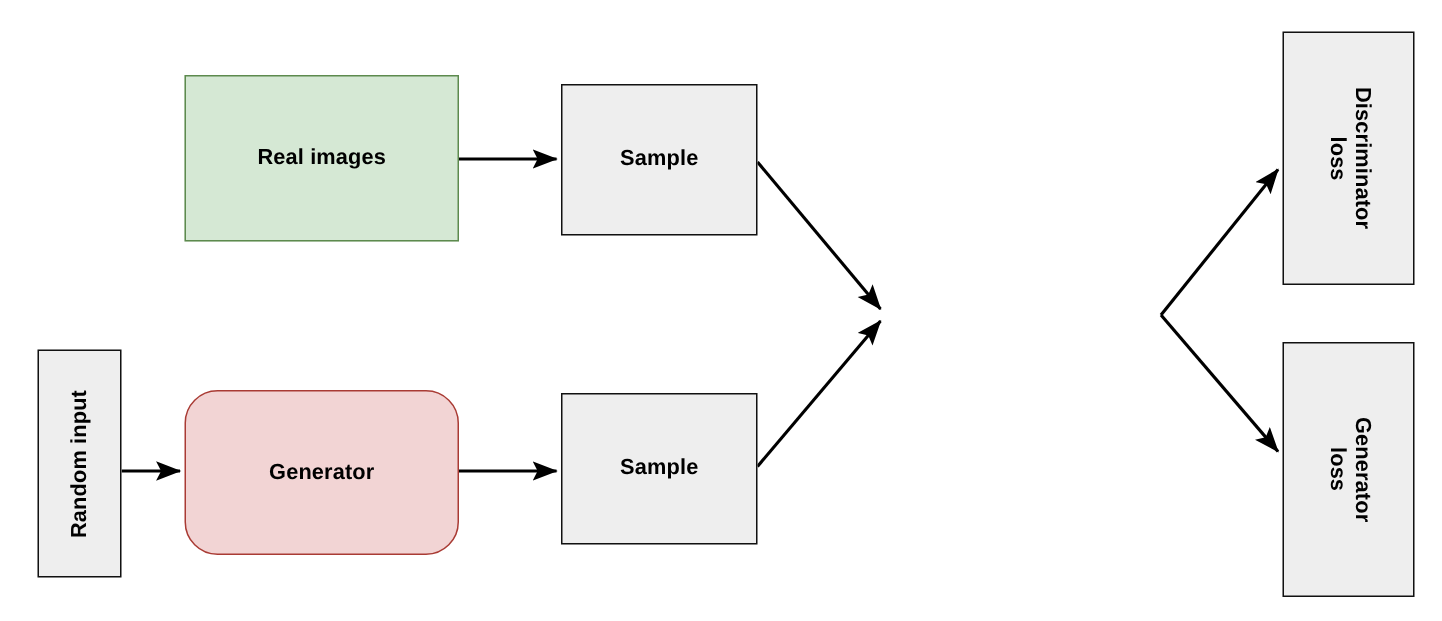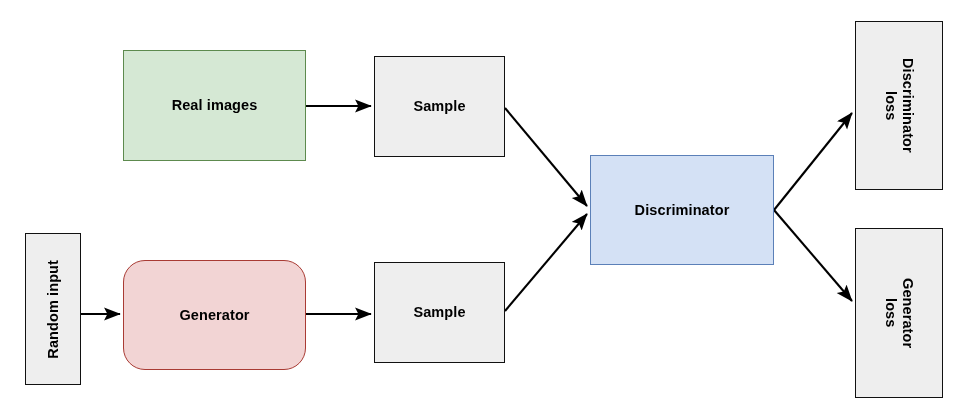--- a/index.html
+++ b/index.html
@@ -116,23 +116,20 @@
   </div>
 
   <div class="node node-red" style="left:123px; top:260px; width:183px; height:110px;">
     <span class="node-label">Generator</span>
   </div>
 
   <div class="node node-gray" style="left:374px; top:262px; width:131px; height:101px;">
     <span class="node-label">Sample</span>
   </div>
 
-  <div class="node node-blue" style="left:590px; top:155px; width:184px; height:110px;">
-    <span class="node-label">Discriminator</span>
-  </div>
 
   <div class="node node-gray vtext-down" style="left:855px; top:21px; width:88px; height:169px;">
     <span class="node-label">Discriminator
 loss</span>
   </div>
 
   <div class="node node-gray vtext-down" style="left:855px; top:228px; width:88px; height:170px;">
     <span class="node-label">Generator
 loss</span>
   </div>

